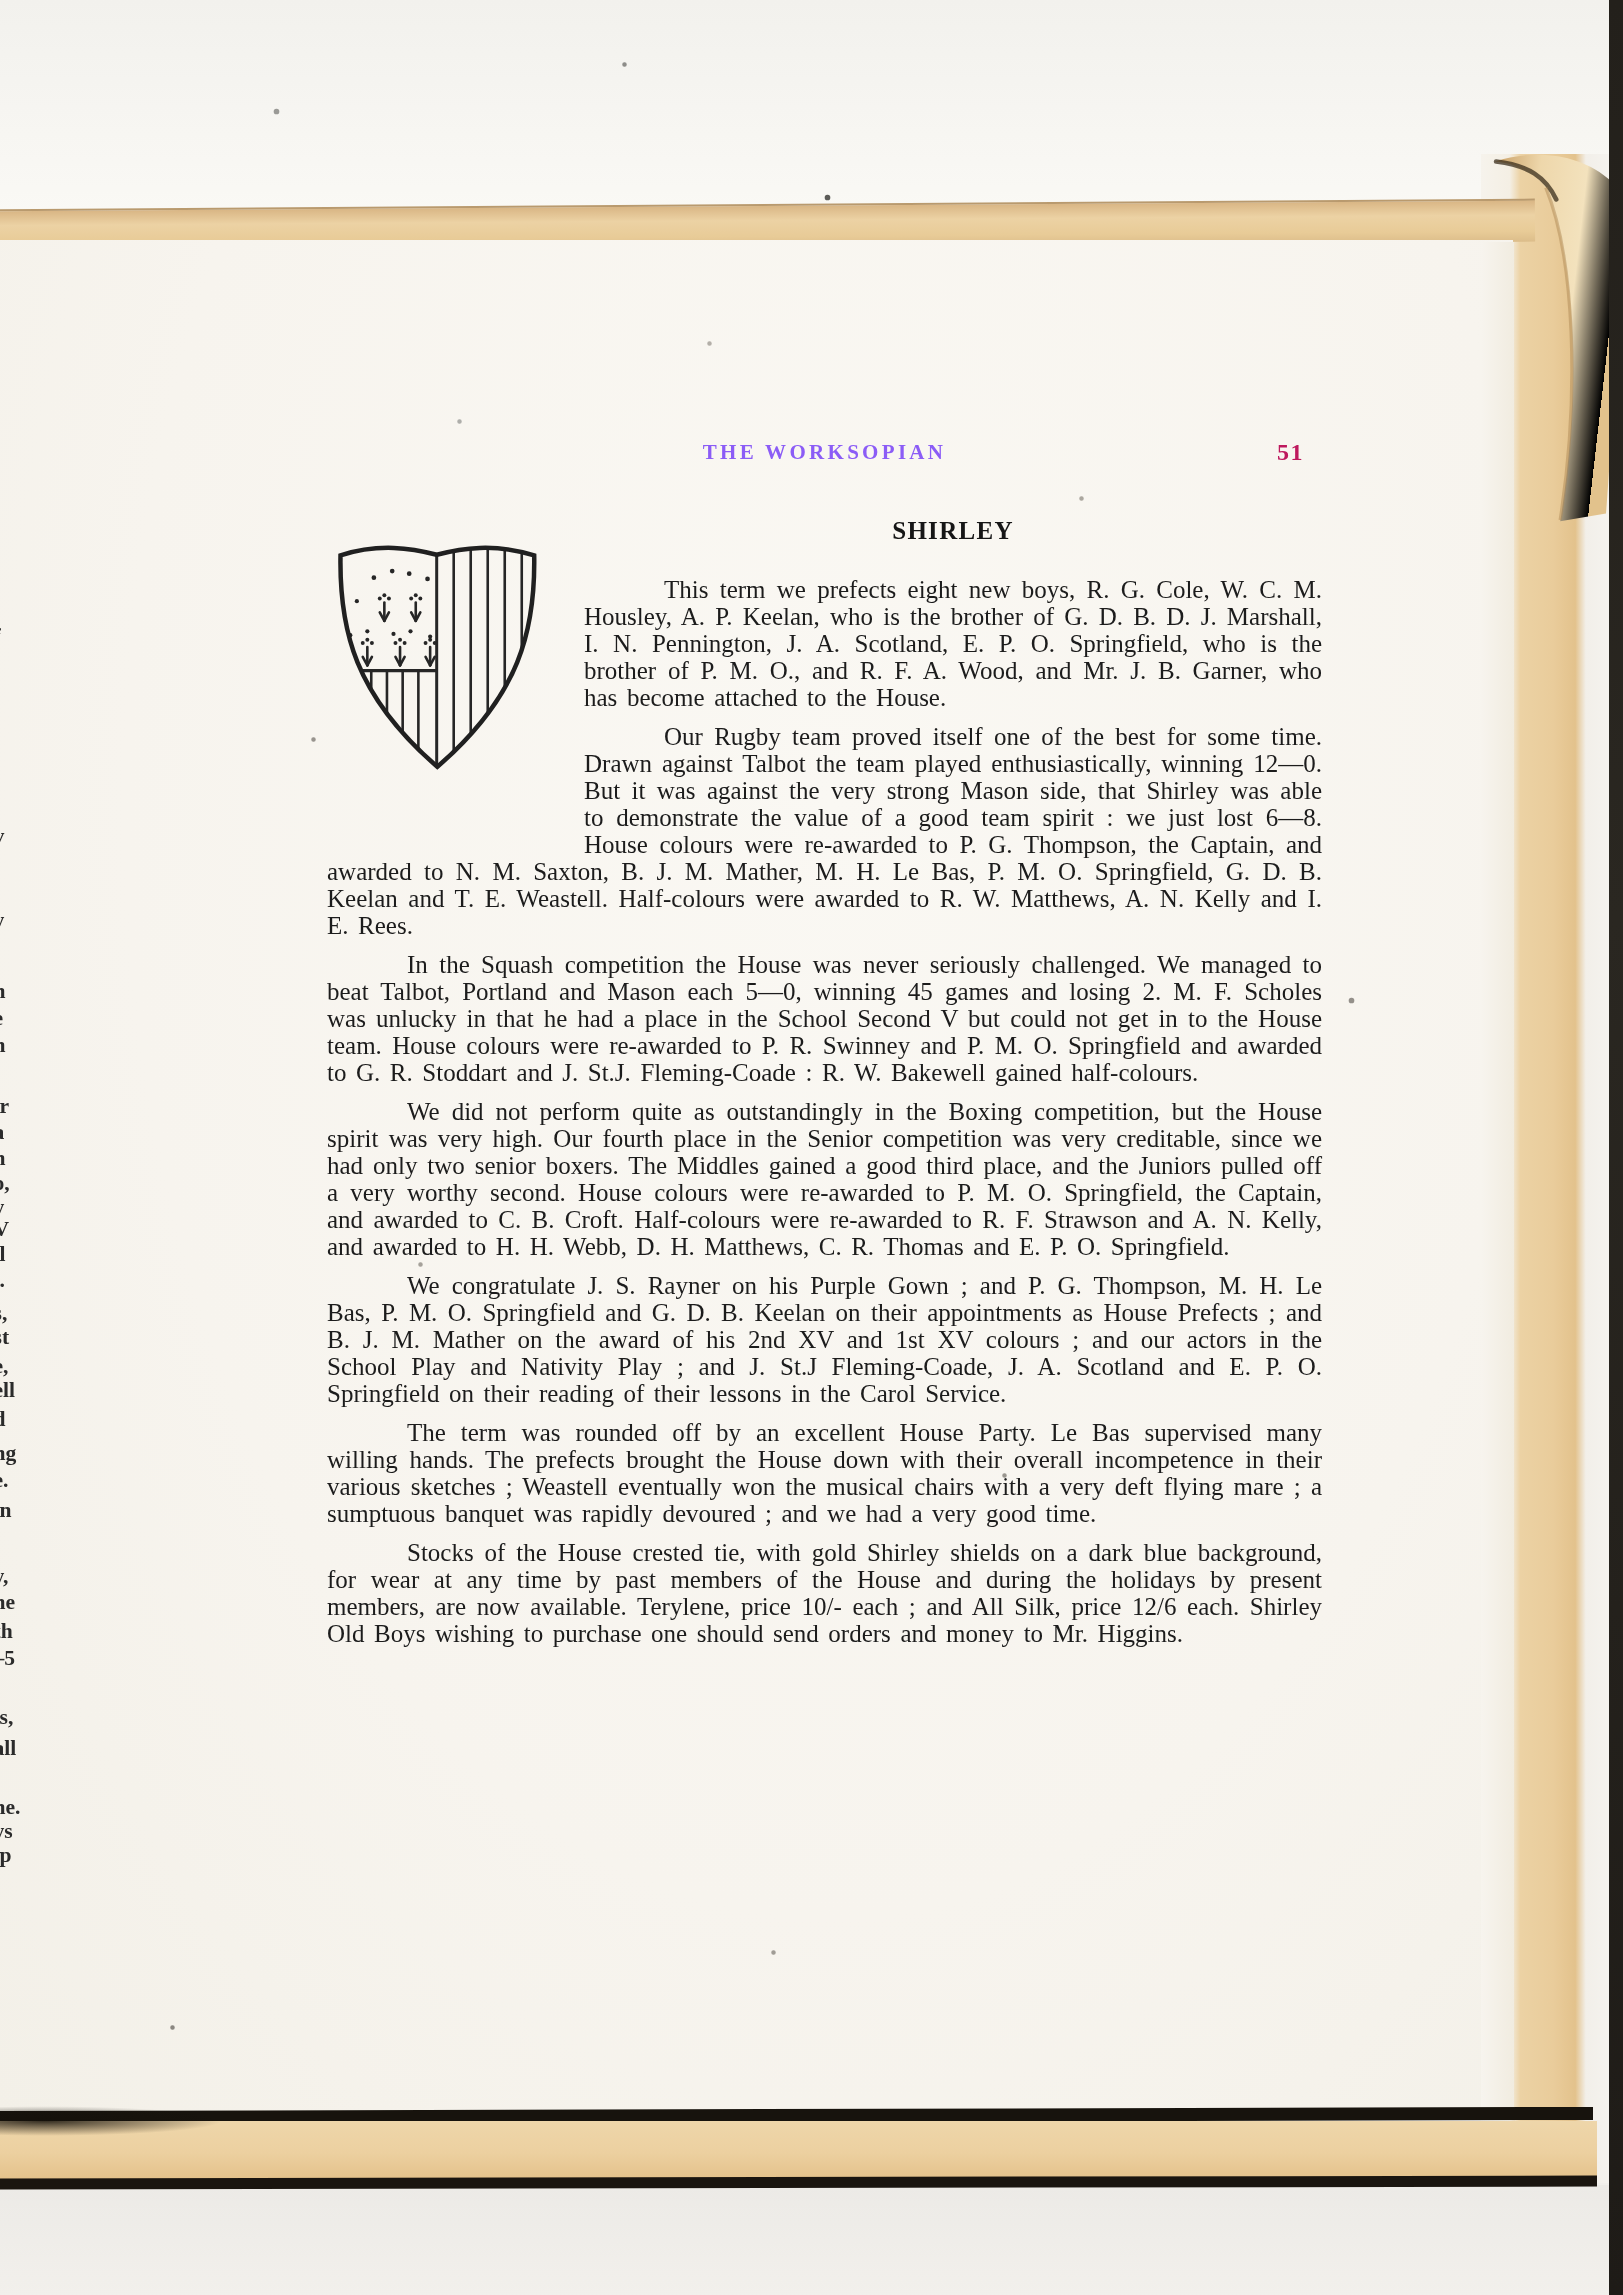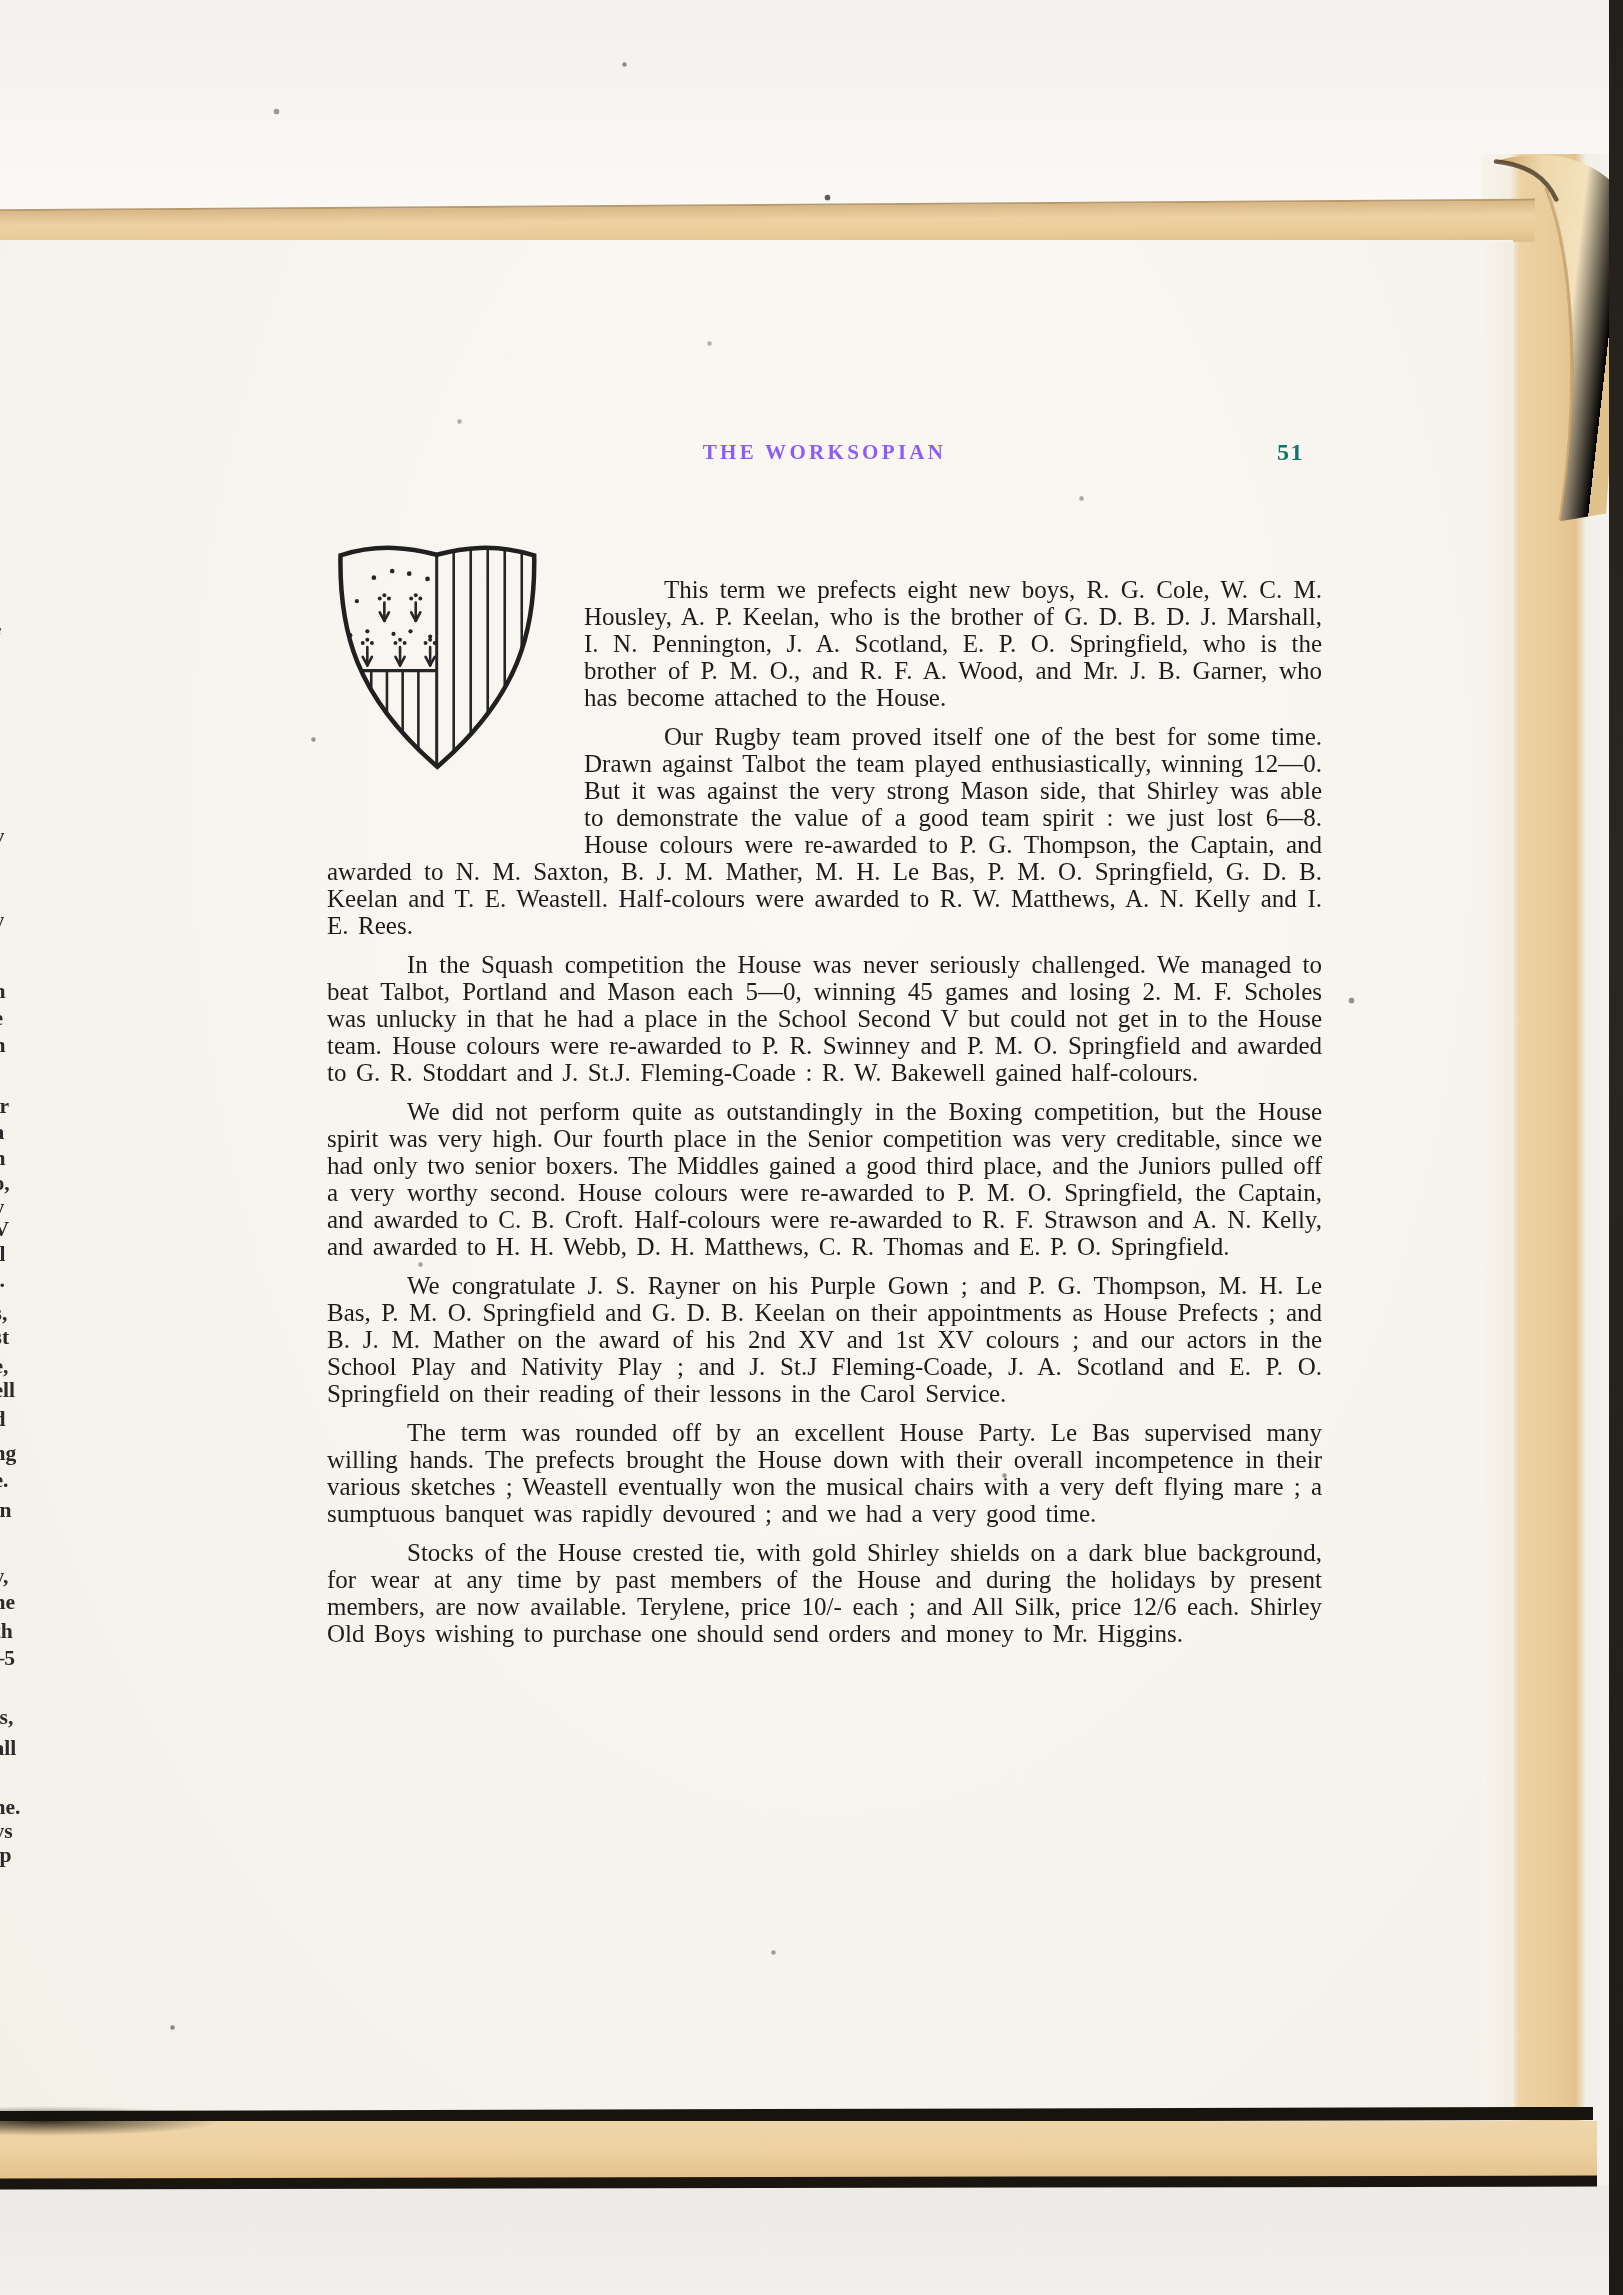--- a/index.html
+++ b/index.html
@@ -34,21 +34,21 @@
   
   .page{position:absolute;left:0;top:240px;width:1513px;height:1876px;
     background:radial-gradient(ellipse at 55% 30%,#faf8f3 0%,#f7f4ee 60%,#f3f0e8 100%);}
   .page-edge{position:absolute;left:1481px;top:242px;width:33px;height:1867px;
     background:linear-gradient(90deg,#f7f4ee,#f1ece0);}
   
   .text-block{position:absolute;left:327px;top:440px;width:995px;color:#1b1b1b;}
   .running-head{position:relative;width:100%;text-align:center;
     font-size:21px;font-weight:bold;letter-spacing:3.3px;color:#8b5cf6;}
   .page-number{position:absolute;top:-1.3px;right:18.3px;
-    font-size:24px;font-weight:bold;letter-spacing:1.3px;color:#0f766e;}
+    font-size:24px;font-weight:bold;letter-spacing:1.3px;color:#be185d;}
   .section-title{position:absolute;left:257px;top:77px;width:738px;text-align:center;
     font-size:25px;font-weight:bold;letter-spacing:1.3px;color:#161616;}
   .article{position:absolute;left:0;top:136px;width:995px;
     font-size:25px;line-height:27px;text-align:justify;word-spacing:3.3px;color:#1c1c1c;}
   .article p{margin:0;text-indent:80px;}
   .article p + p{margin-top:12px;}
   .article p.italic{}
   .crest-spacer{float:left;width:257px;height:270px;}
   .crest{position:absolute;left:5.2px;top:97px;width:212px;height:237px;}
   .crest path,.crest line,.crest circle{vector-effect:non-scaling-stroke;}
@@ -128,20 +128,21 @@
     <span class="frag" style="top: 1797px;">ne.</span>
     <span class="frag" style="top: 1821px;">ys</span>
     <span class="frag" style="top: 1845px;">lp</span>
   </div>
 
 <div class="text-block">
 
   <div class="running-head">THE WORKSOPIAN</div>
   <div class="page-number">51</div>
 
+  <div class="section-title">SHIRLEY</div>
 
   <svg class="crest" viewBox="0 0 324 362">
     <defs>
       <clipPath id="shieldClip">
         <path d="M 13 28 C 72 9 122 17 160 27 C 198 17 248 9 309 28 C 311 142 287 242 161 351 C 35 242 11 142 13 28 Z"></path>
       </clipPath>
     </defs>
     <g clip-path="url(#shieldClip)" stroke="#262626">
 
       <line x1="160" y1="10" x2="160" y2="352" stroke-width="3"></line>

